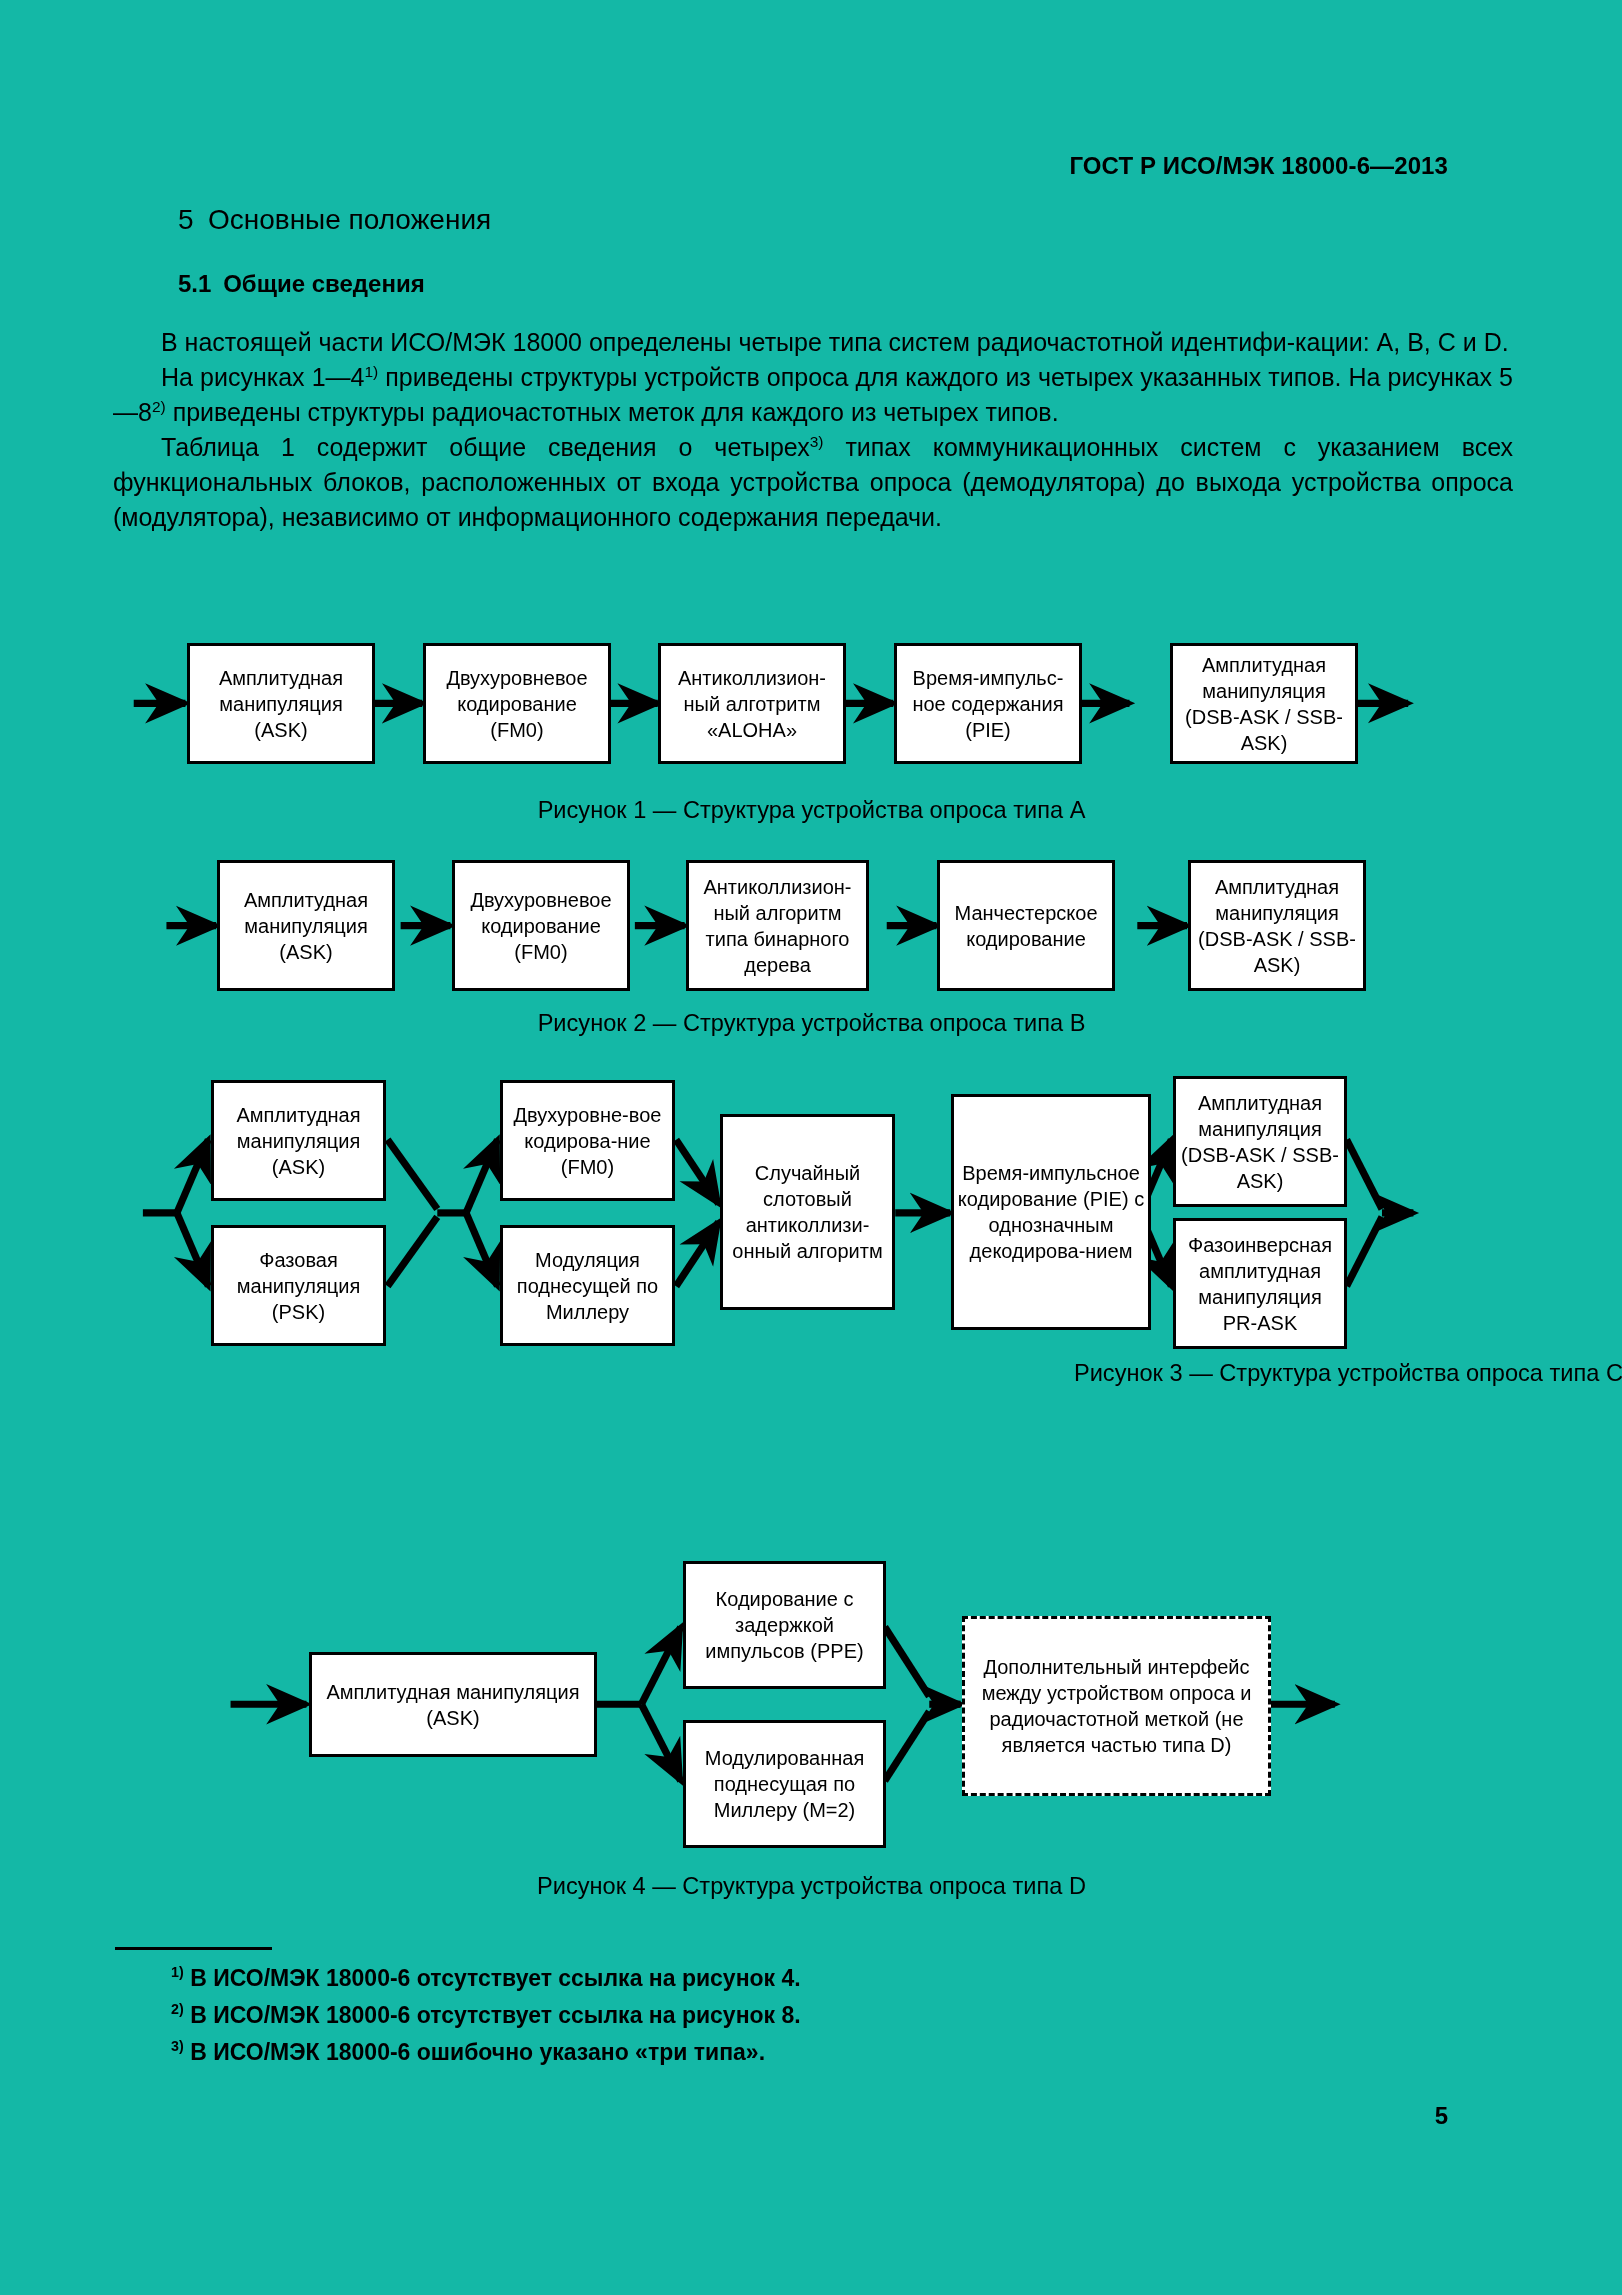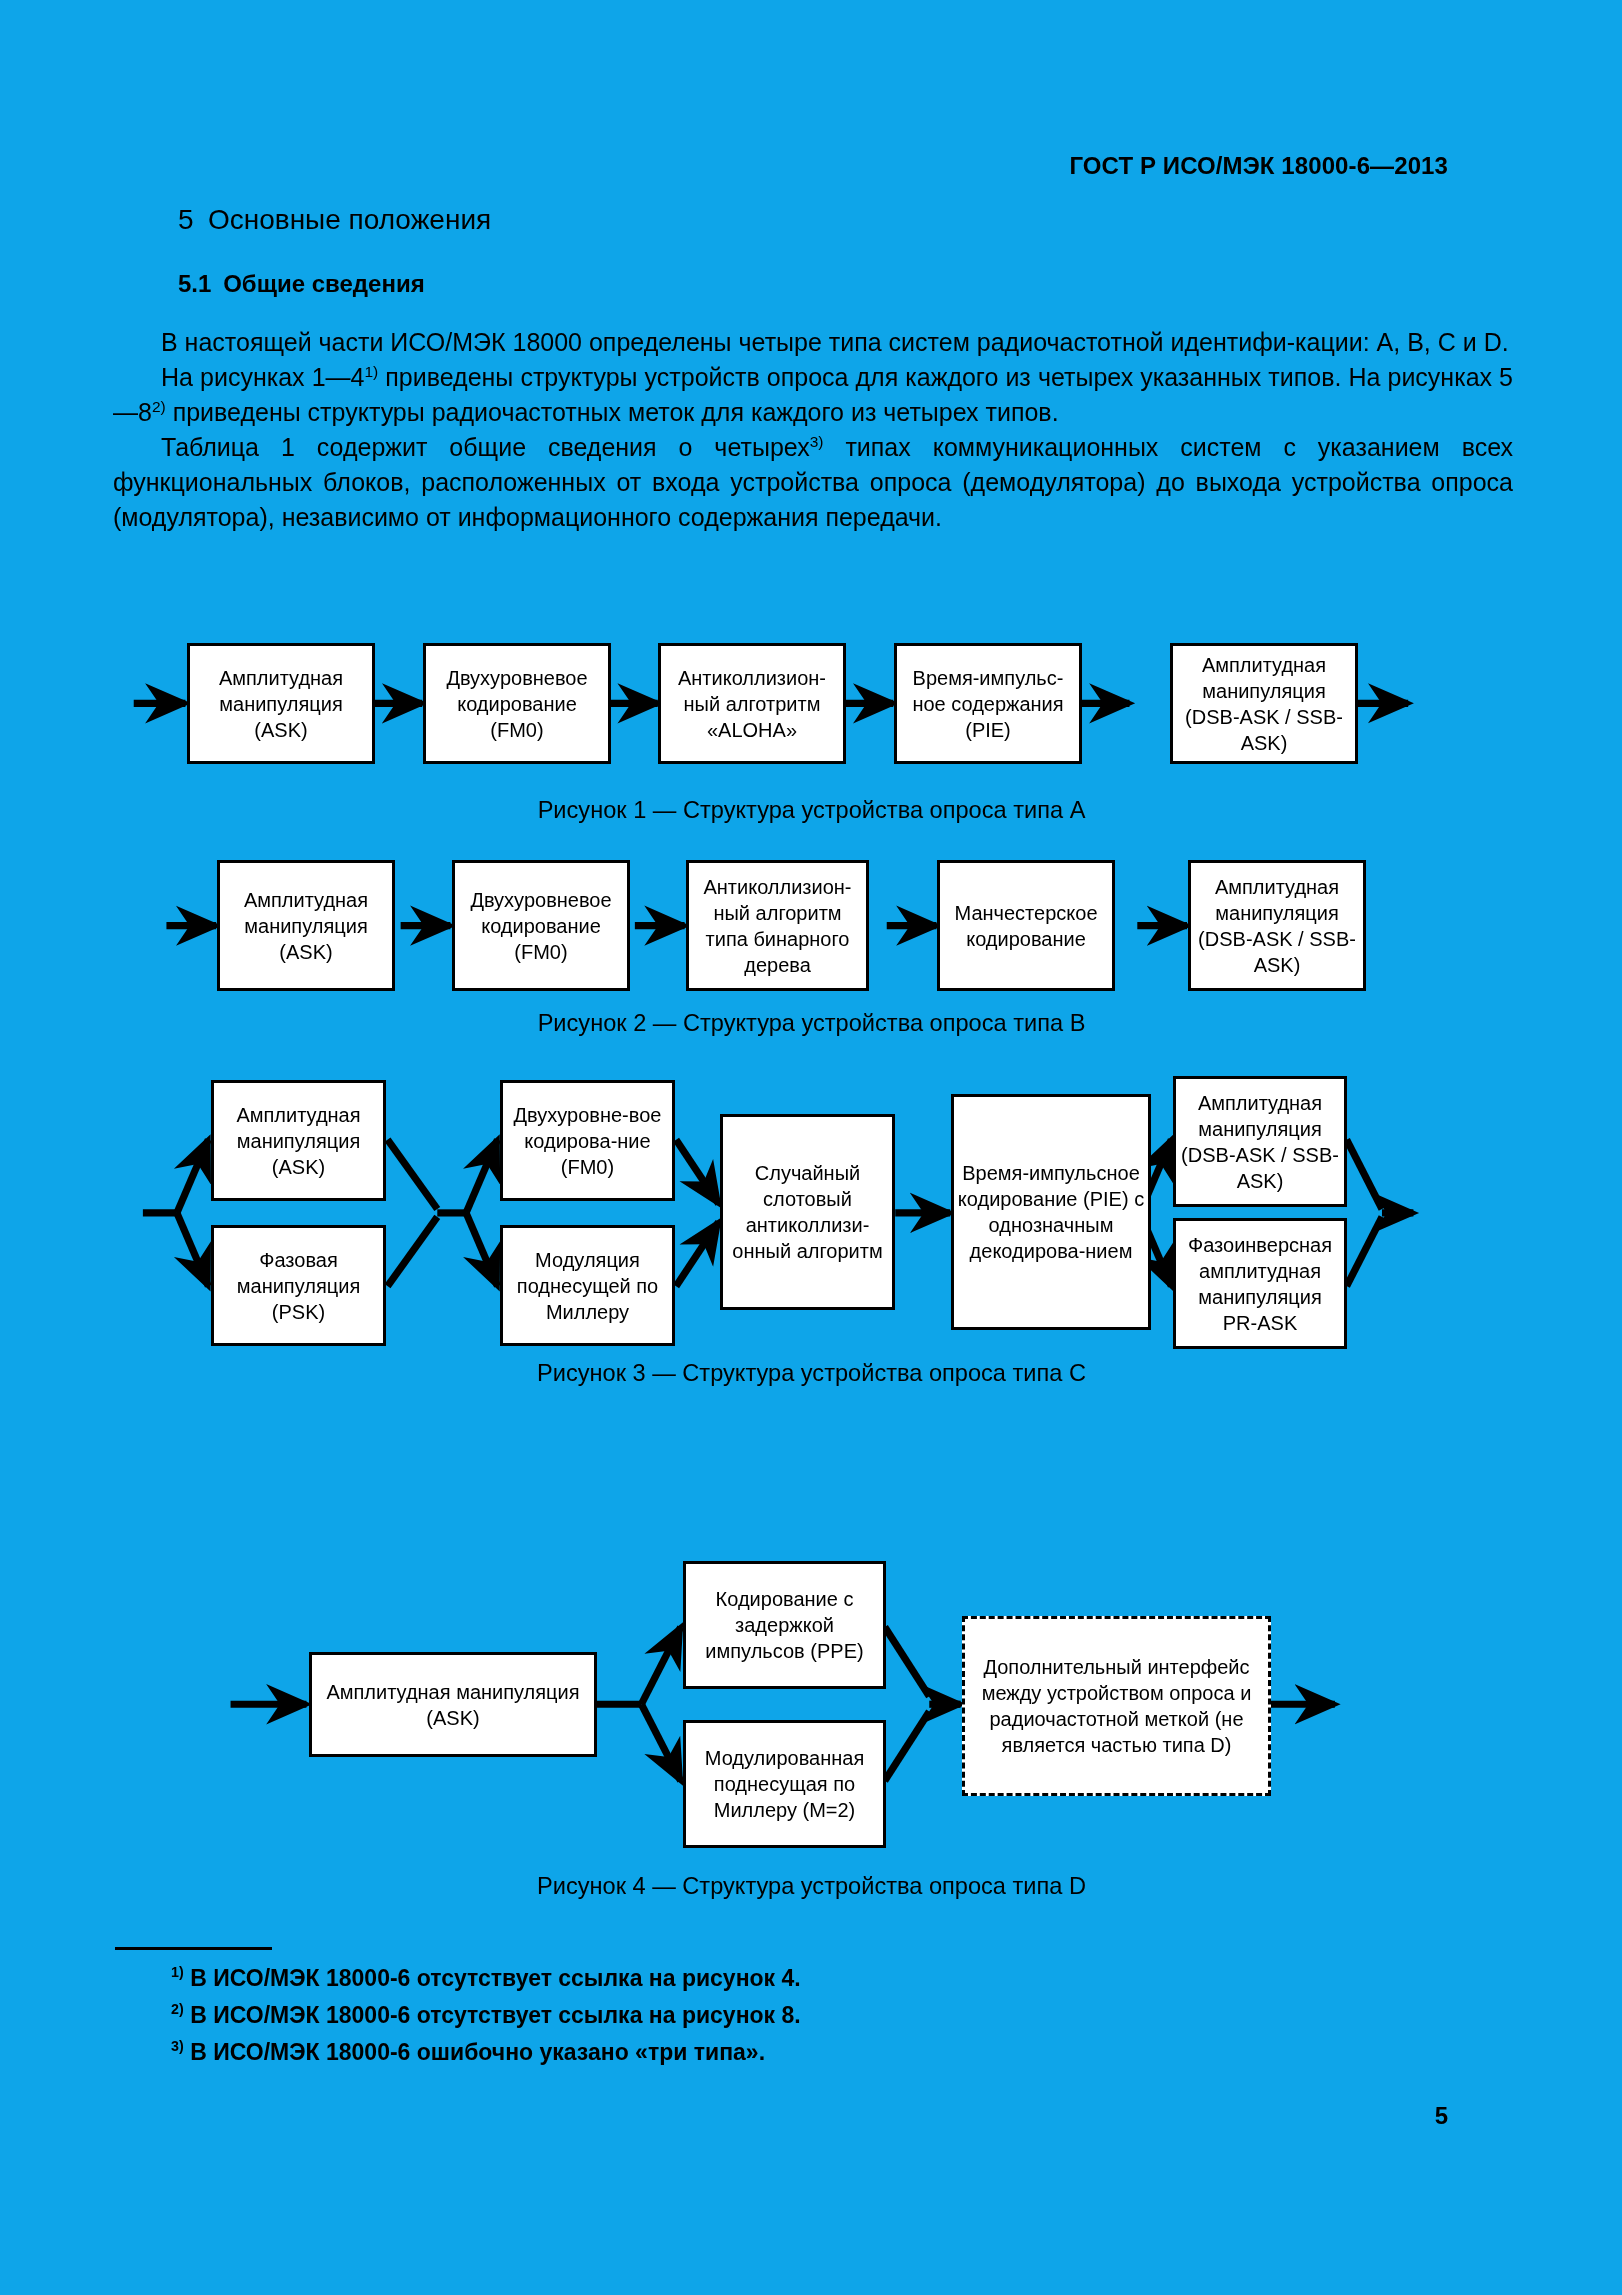--- a/index.html
+++ b/index.html
@@ -4,21 +4,21 @@
 <style>
   html, body {
     margin: 0;
     padding: 0;
     background: #ffffff;
   }
   .page {
     position: relative;
     width: 1623px;
     height: 2295px;
-    background: #0ea5e9;
+    background: #14b8a6;
     font-family: "Liberation Sans", sans-serif;
     color: #000000;
     overflow: hidden;
   }
 
   
   .doc-header {
     position: absolute;
     top: 152px;
     right: 175px;
@@ -303,21 +303,21 @@
   </div>
   <div class="box" style="left:951px; top:1094px; width:200px; height:236px;">
     <span>Время-импульсное кодирование (PIE) с однозначным декодирова-нием</span>
   </div>
   <div class="box" style="left:1173px; top:1076px; width:174px; height:131px;">
     <span>Амплитудная манипуляция (DSB-ASK / SSB-ASK)</span>
   </div>
   <div class="box" style="left:1173px; top:1218px; width:174px; height:131px;">
     <span>Фазоинверсная амплитудная манипуляция PR-ASK</span>
   </div>
-  <div class="fig-caption" style="top:1360px;">Рисунок 3 — Структура устройства опроса типа C</div>
+  <div class="fig-caption" style="top:1360px;text-align:right;">Рисунок 3 — Структура устройства опроса типа C</div>
 
   <div class="box" style="left:309px; top:1652px; width:288px; height:105px;">
     <span>Амплитудная манипуляция (ASK)</span>
   </div>
   <div class="box" style="left:683px; top:1561px; width:203px; height:128px;">
     <span>Кодирование с задержкой импульсов (PPE)</span>
   </div>
   <div class="box" style="left:683px; top:1720px; width:203px; height:128px;">
     <span>Модулированная поднесущая по Миллеру (M=2)</span>
   </div>

